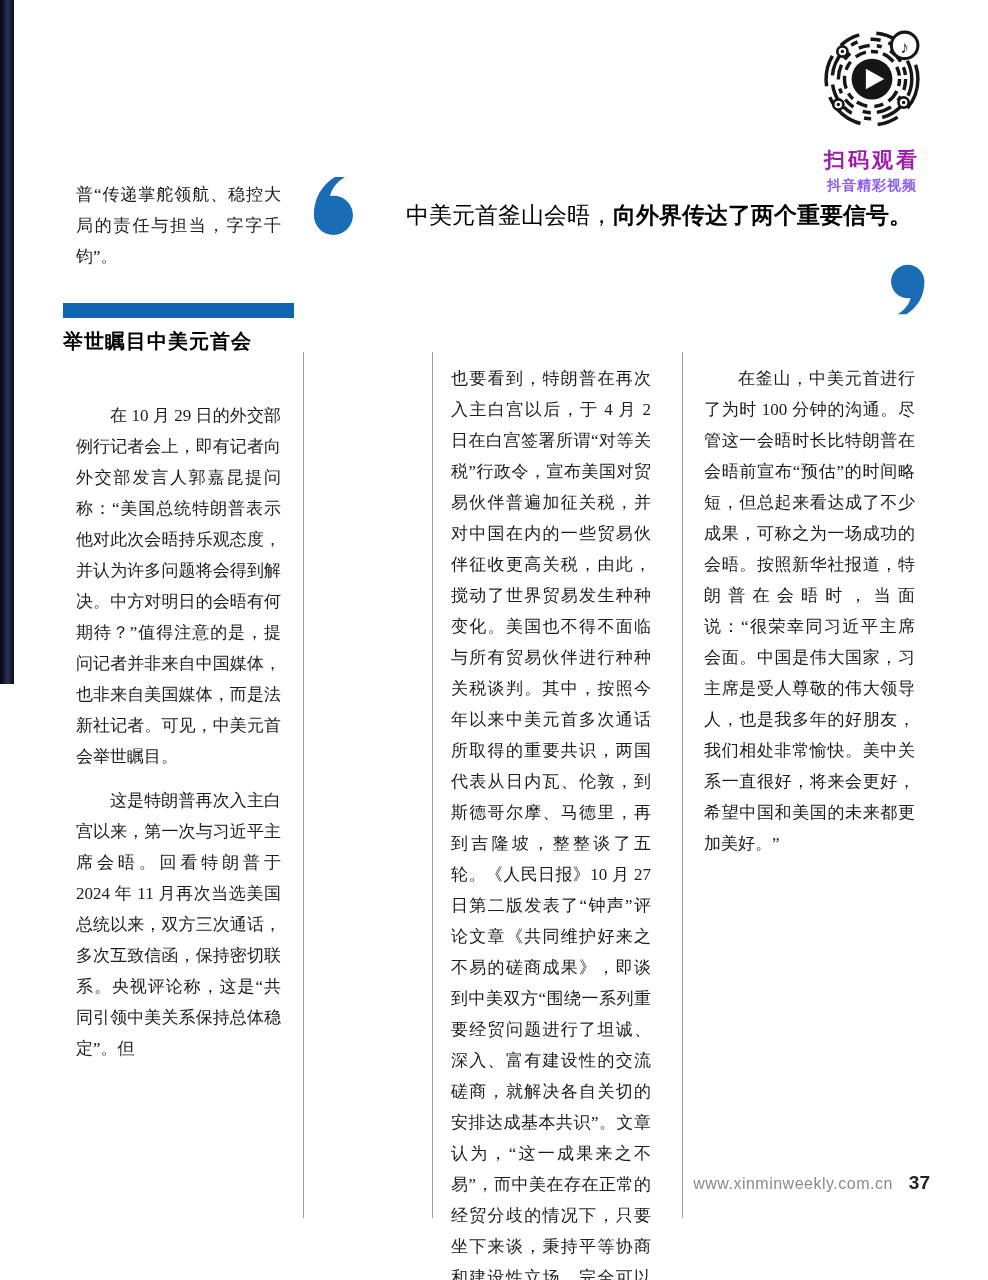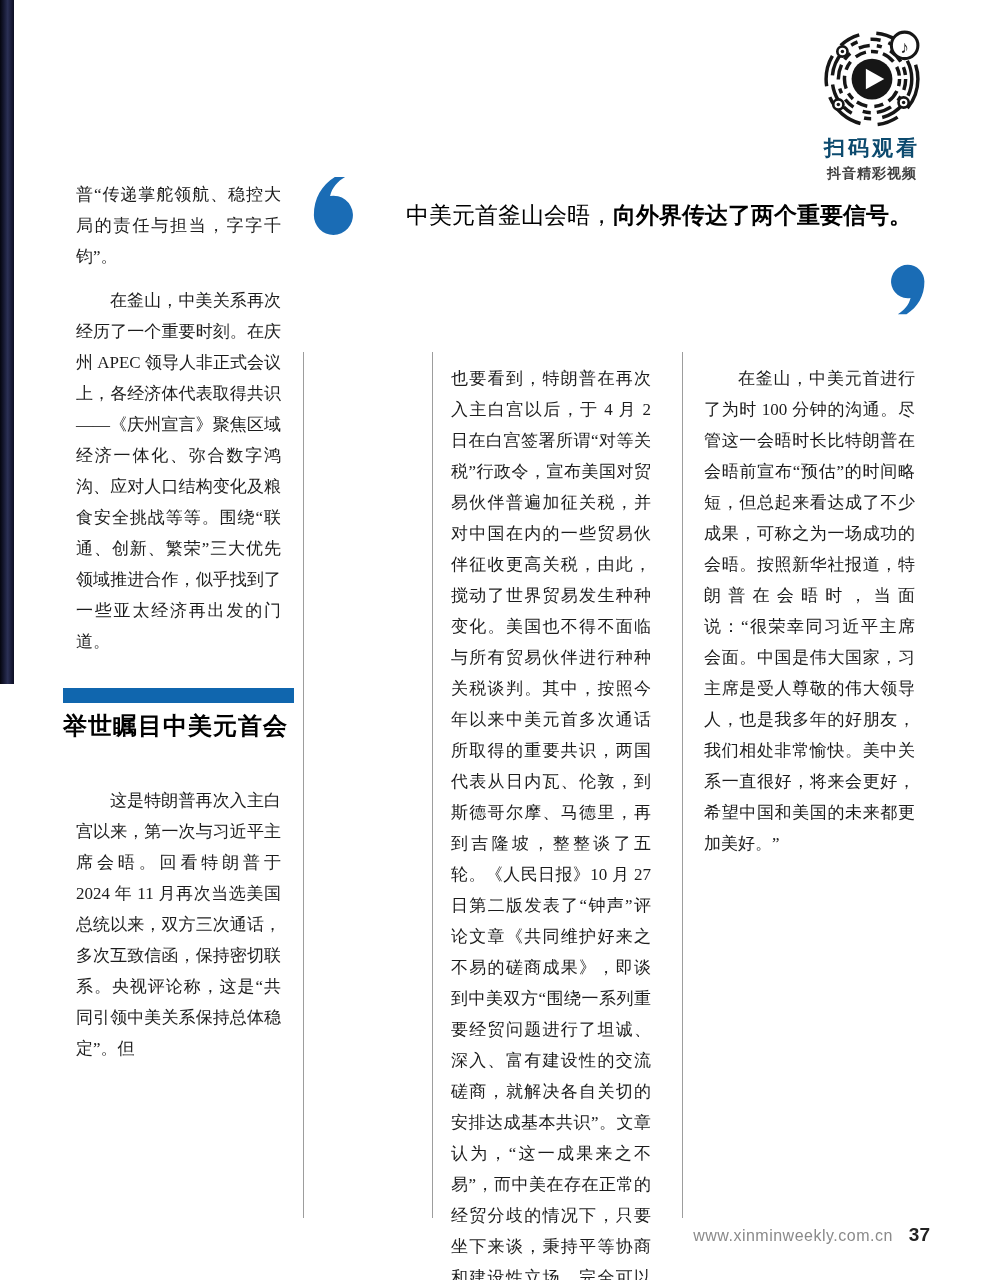--- a/index.html
+++ b/index.html
@@ -9,46 +9,46 @@
     overflow:hidden;
   }
   .spine{
     position:absolute;left:0;top:0;width:14px;height:684px;
     background:linear-gradient(90deg,#04050e 0%,#14172f 25%,#2b3055 55%,#181b38 80%,#0c0e22 100%);
   }
   
   .qr-block{position:absolute;left:810px;top:26px;width:124px;text-align:center;
     font-family:"Liberation Sans","DejaVu Sans",sans-serif;}
   .qr-block svg{display:block;margin:0 auto;}
-  .qr-title{font-size:21px;font-weight:bold;letter-spacing:3px;color:#0c4a6e;margin-top:6px;}
-  .qr-sub{font-size:14px;font-weight:bold;letter-spacing:1px;color:#404040;margin-top:3px;}
+  .qr-title{font-size:21px;font-weight:bold;letter-spacing:3px;color:#a21caf;margin-top:18px;}
+  .qr-sub{font-size:14px;font-weight:bold;letter-spacing:1px;color:#8b5cf6;margin-top:3px;}
   
   .pullquote{position:absolute;left:406px;top:200px;font-size:23px;color:#000;white-space:nowrap;text-align:right;}
   .pullquote .b{font-weight:bold;}
   .quote{position:absolute;}
   .quote path{fill:#1a6cb5;}
   .quote.open{left:312px;top:176px;width:41px;height:60px;}
   .quote.close{left:891px;top:263px;width:35px;height:53px;}
   
   .rule{position:absolute;top:352px;width:1px;height:866px;background:#9d9d9d;}
   .rule.r1{left:303px;}
   .rule.r2{left:432px;}
   .rule.r3{left:682px;}
   
   .col{position:absolute;font-size:17px;line-height:31px;text-align:justify;text-justify:inter-ideograph;color:#1c1c1c;}
   .col p{margin:13px;text-indent:2em;}
   .col p.noindent{text-indent:0;}
   .col.left{left:63px;top:166px;width:231px;}
   .col.mid{left:438px;top:350px;width:226px;}
   .col.right{left:691px;top:350px;width:237px;}
   .bar{width:231px;height:15px;background:#1066ae;margin-top:31px;}
-  h2.section{font-size:24px;line-height:30px;font-weight:bold;color:#000;margin:8px 0 0 0;letter-spacing:1px;}
+  h2.section{font-size:20px;line-height:30px;font-weight:bold;color:#000;margin:8px 0 0 0;letter-spacing:1px;}
   .gap{height:31px;}
   
-  .footer{position:absolute;top:1224px;right:58px;white-space:nowrap;
+  .footer{position:absolute;top:1172px;right:58px;white-space:nowrap;
     font-family:"Liberation Sans","DejaVu Sans",sans-serif;text-align:center;}
   .footer .url{font-size:16px;color:#8a8a8a;letter-spacing:0.5px;}
   .footer .pageno{font-size:19px;color:#222;font-weight:bold;margin-left:16px;}
 </style>
 </head>
 <body>
 
 <div class="page">
 
   <div class="spine"></div>
@@ -87,24 +87,24 @@
   <svg class="quote close" viewBox="0 0 44 62">
     <path d="M21 0 A21 21 0 1 0 24.6 41.7 C22.5 50.5 16.5 57.5 8.5 62 L19.5 62 C33.5 53.5 42 39 42 21 A21 21 0 0 0 21 0 Z"></path>
   </svg>
 
   <div class="rule r1"></div>
   <div class="rule r2"></div>
   <div class="rule r3"></div>
 
   <div class="col left">
     <p class="noindent">普“传递掌舵领航、稳控大局的责任与担当，字字千钧”。</p>
-    <p>在釜山，中美关系再次经历了一个重要时刻。在庆州 APEC 领导人非正式会议上，各经济体代表取得共识——《庆州宣言》聚焦区域经济一体化、弥合数字鸿沟、应对人口结构变化及粮食安全挑战等等。围绕“联通、创新、繁荣”三大优先领域推进合作，似乎找到了一些亚太经济再出发的门道。</p>
     <div class="bar"></div>
     <h2 class="section">举世瞩目中美元首会</h2>
     <div class="gap"></div>
+    <p>在 10 月 29 日的外交部例行记者会上，即有记者向外交部发言人郭嘉昆提问称：“美国总统特朗普表示他对此次会晤持乐观态度，并认为许多问题将会得到解决。中方对明日的会晤有何期待？”值得注意的是，提问记者并非来自中国媒体，也非来自美国媒体，而是法新社记者。可见，中美元首会举世瞩目。</p>
     <p>这是特朗普再次入主白宫以来，第一次与习近平主席会晤。回看特朗普于 2024 年 11 月再次当选美国总统以来，双方三次通话，多次互致信函，保持密切联系。央视评论称，这是“共同引领中美关系保持总体稳定”。但</p>
   </div>
 
   <div class="col mid">
     <p class="noindent">也要看到，特朗普在再次入主白宫以后，于 4 月 2 日在白宫签署所谓“对等关税”行政令，宣布美国对贸易伙伴普遍加征关税，并对中国在内的一些贸易伙伴征收更高关税，由此，搅动了世界贸易发生种种变化。美国也不得不面临与所有贸易伙伴进行种种关税谈判。其中，按照今年以来中美元首多次通话所取得的重要共识，两国代表从日内瓦、伦敦，到斯德哥尔摩、马德里，再到吉隆坡，整整谈了五轮。《人民日报》10 月 27 日第二版发表了“钟声”评论文章《共同维护好来之不易的磋商成果》，即谈到中美双方“围绕一系列重要经贸问题进行了坦诚、深入、富有建设性的交流磋商，就解决各自关切的安排达成基本共识”。文章认为，“这一成果来之不易”，而中美在存在正常的经贸分歧的情况下，只要坐下来谈，秉持平等协商和建设性立场，完全可以妥处分歧，找到正确的相处之道。</p>
     <p>因为有了基本共识，中美元首才在釜山见面。在复旦大学国际问题研究院院长、复旦大学美国研究中心主任吴心伯看来，中</p>
   </div>
 
   <div class="col right">
     <p>在釜山，中美元首进行了为时 100 分钟的沟通。尽管这一会晤时长比特朗普在会晤前宣布“预估”的时间略短，但总起来看达成了不少成果，可称之为一场成功的会晤。按照新华社报道，特朗普在会晤时，当面说：“很荣幸同习近平主席会面。中国是伟大国家，习主席是受人尊敬的伟大领导人，也是我多年的好朋友，我们相处非常愉快。美中关系一直很好，将来会更好，希望中国和美国的未来都更加美好。”</p>

